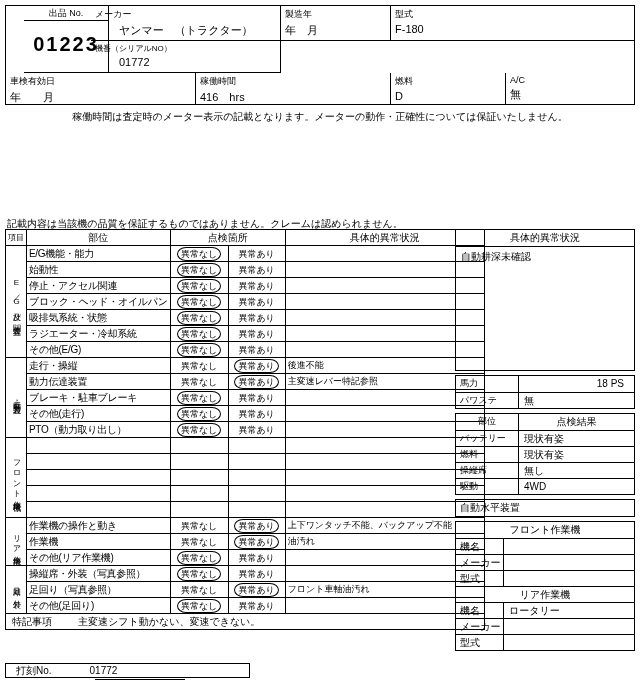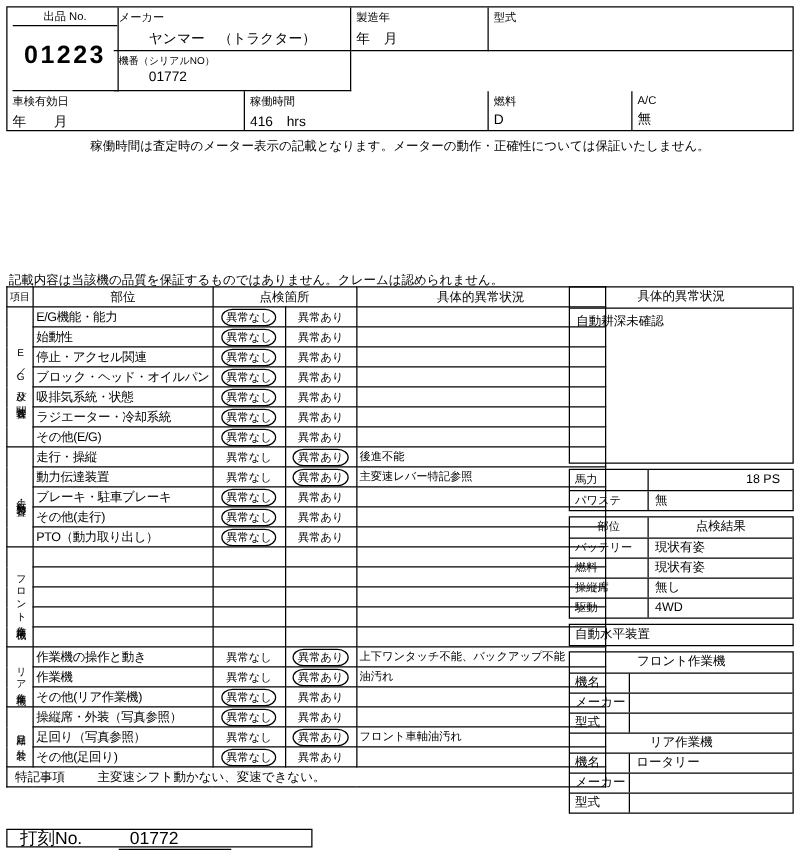--- a/index.html
+++ b/index.html
@@ -2,21 +2,21 @@
 <html><head>
 <meta charset="utf-8">
 <style>
   *{margin:0;padding:0;box-sizing:border-box;}
   body{background:#fff;font-family:"Liberation Sans","DejaVu Sans",sans-serif;color:#000;}
   .page{position:relative;width:640px;height:680px;background:#fff;overflow:hidden;}
 
   
   .topbox{position:absolute;left:5px;top:5px;width:630px;height:100px;border:1px solid #000;font-size:10px;}
   .cell{position:absolute;border-right:1px solid #000;border-bottom:1px solid #000;overflow:hidden;}
-  .cA{left:4px;top:0;width:85px;height:67px;}
+  .cA{left:18px;top:0;width:85px;height:67px;}
   .cB{left:85px;top:0;width:190px;height:35px;}
   .cC{left:275px;top:0;width:110px;height:35px;}
   .cD{left:385px;top:0;width:243px;height:35px;border-right:none;}
   .cE{left:85px;top:35px;width:190px;height:32px;}
   .cF{left:275px;top:35px;width:353px;height:32px;border-right:none;}
   .cG{left:0;top:67px;width:190px;height:31px;border-bottom:none;}
   .cH{left:190px;top:67px;width:195px;height:31px;border-bottom:none;}
   .cI{left:385px;top:67px;width:115px;height:31px;border-bottom:none;}
   .cJ{left:500px;top:67px;width:128px;height:31px;border:none;}
   .lbl{font-size:9px;padding:2px 4px 0;}
@@ -54,21 +54,21 @@
   .rbig{height:124px;padding:3px 5px;}
   .rrow{display:flex;height:16px;line-height:15px;}
   .rrow .rlabel{width:63px;border-right:1px solid #000;padding:0 4px;font-size:9px;overflow:hidden;white-space:nowrap;}
   .rrow .rlabel.sm{width:48px;font-size:10px;}
   .rrow .rval{flex:1;padding:0 5px;overflow:hidden;white-space:nowrap;}
   .rrow .rval.right{text-align:right;padding-right:10px;}
   .ctr{text-align:center;}
   .rrow.single{display:block;padding:0 4px;line-height:15px;}
 
   
-  .stamp{position:absolute;left:5px;top:663px;width:245px;height:15px;border:1px solid #000;font-size:14px;line-height:13px;padding:0 10px;}
+  .stamp{position:absolute;left:5px;top:663px;width:245px;height:15px;border:1px solid #000;font-size:10px;line-height:13px;padding:0 10px;}
   .stamp .sval{margin-left:38px;}
   .stamp-frag{position:absolute;left:95px;top:679px;width:90px;height:6px;border:1px solid #000;}
 </style>
 </head>
 <body>
 
 <div class="page">
 
   <div class="topbox">
     <div class="cell cA">
@@ -78,20 +78,21 @@
     <div class="cell cB">
       <div class="lbl">メーカー</div>
       <div class="val ind">ヤンマー　（トラクター）</div>
     </div>
     <div class="cell cC">
       <div class="lbl">製造年</div>
       <div class="val ctr">年　月</div>
     </div>
     <div class="cell cD">
       <div class="lbl">型式</div>
+      <div class="val ctr">F-180</div>
     </div>
     <div class="cell cE">
       <div class="lbl tiny">機番（シリアルNO）</div>
       <div class="val ind">01772</div>
     </div>
     <div class="cell cG">
       <div class="lbl">車検有効日</div>
       <div class="val ctr">年　　月</div>
     </div>
     <div class="cell cH">

